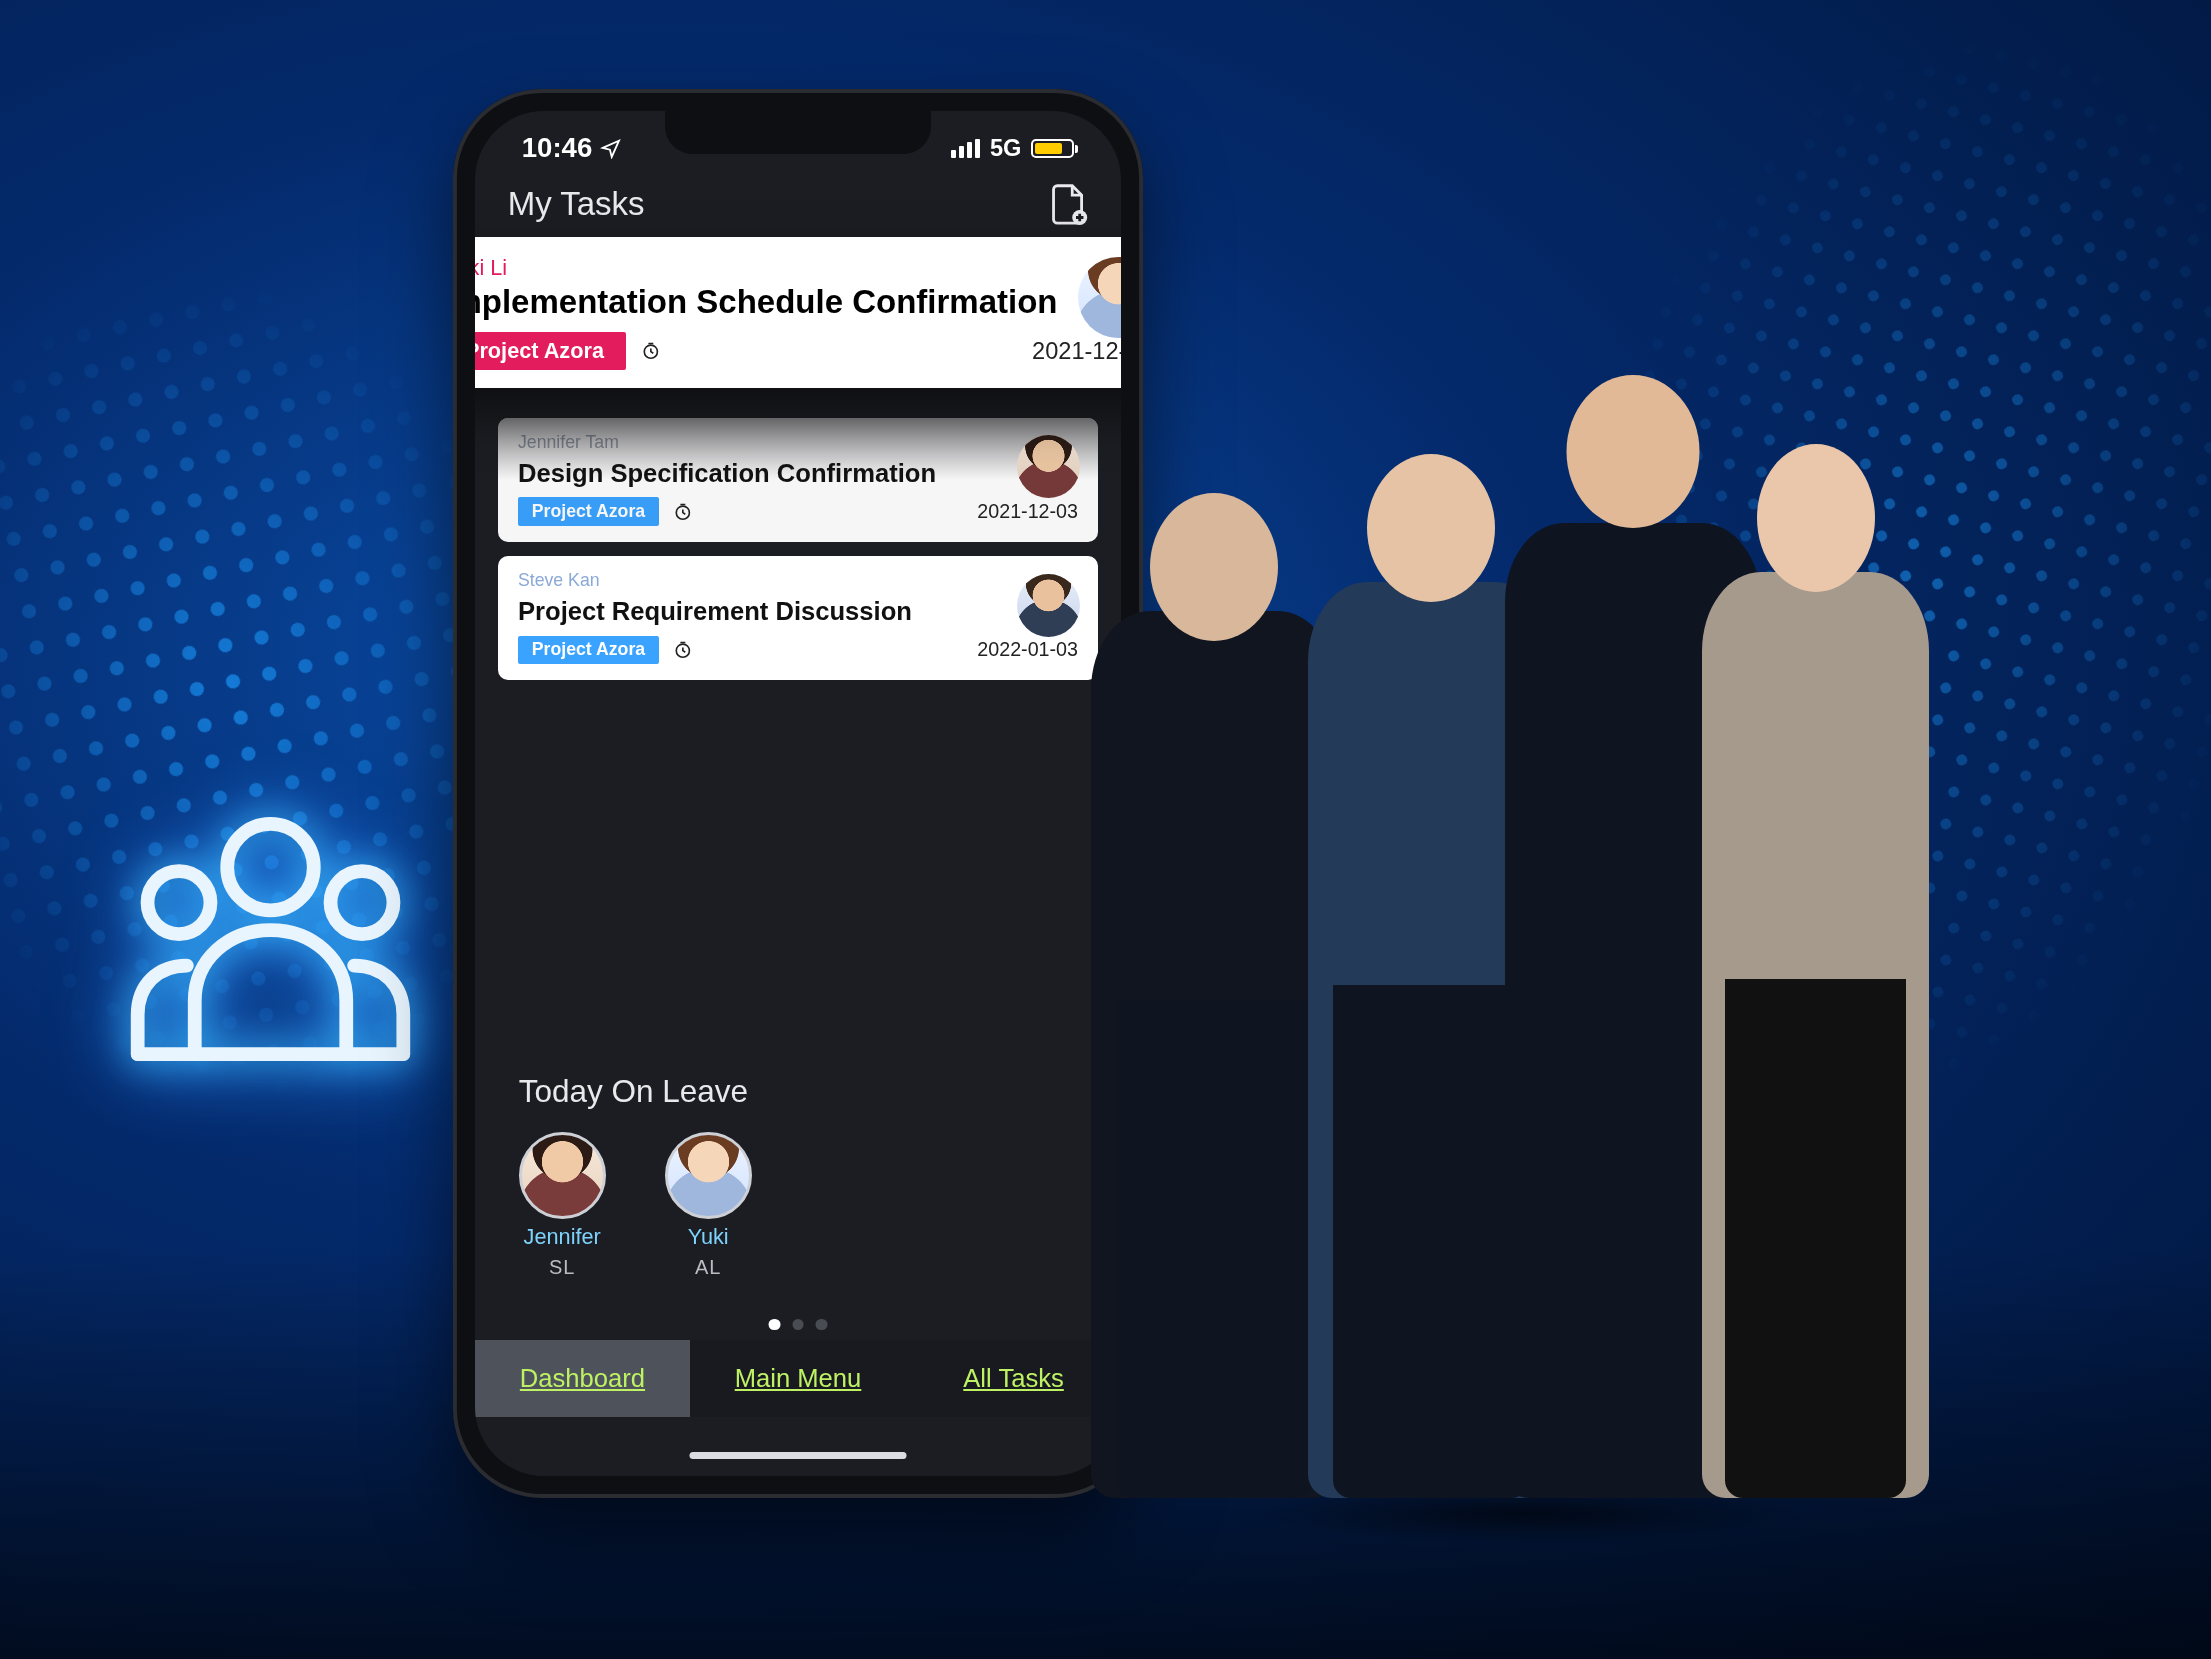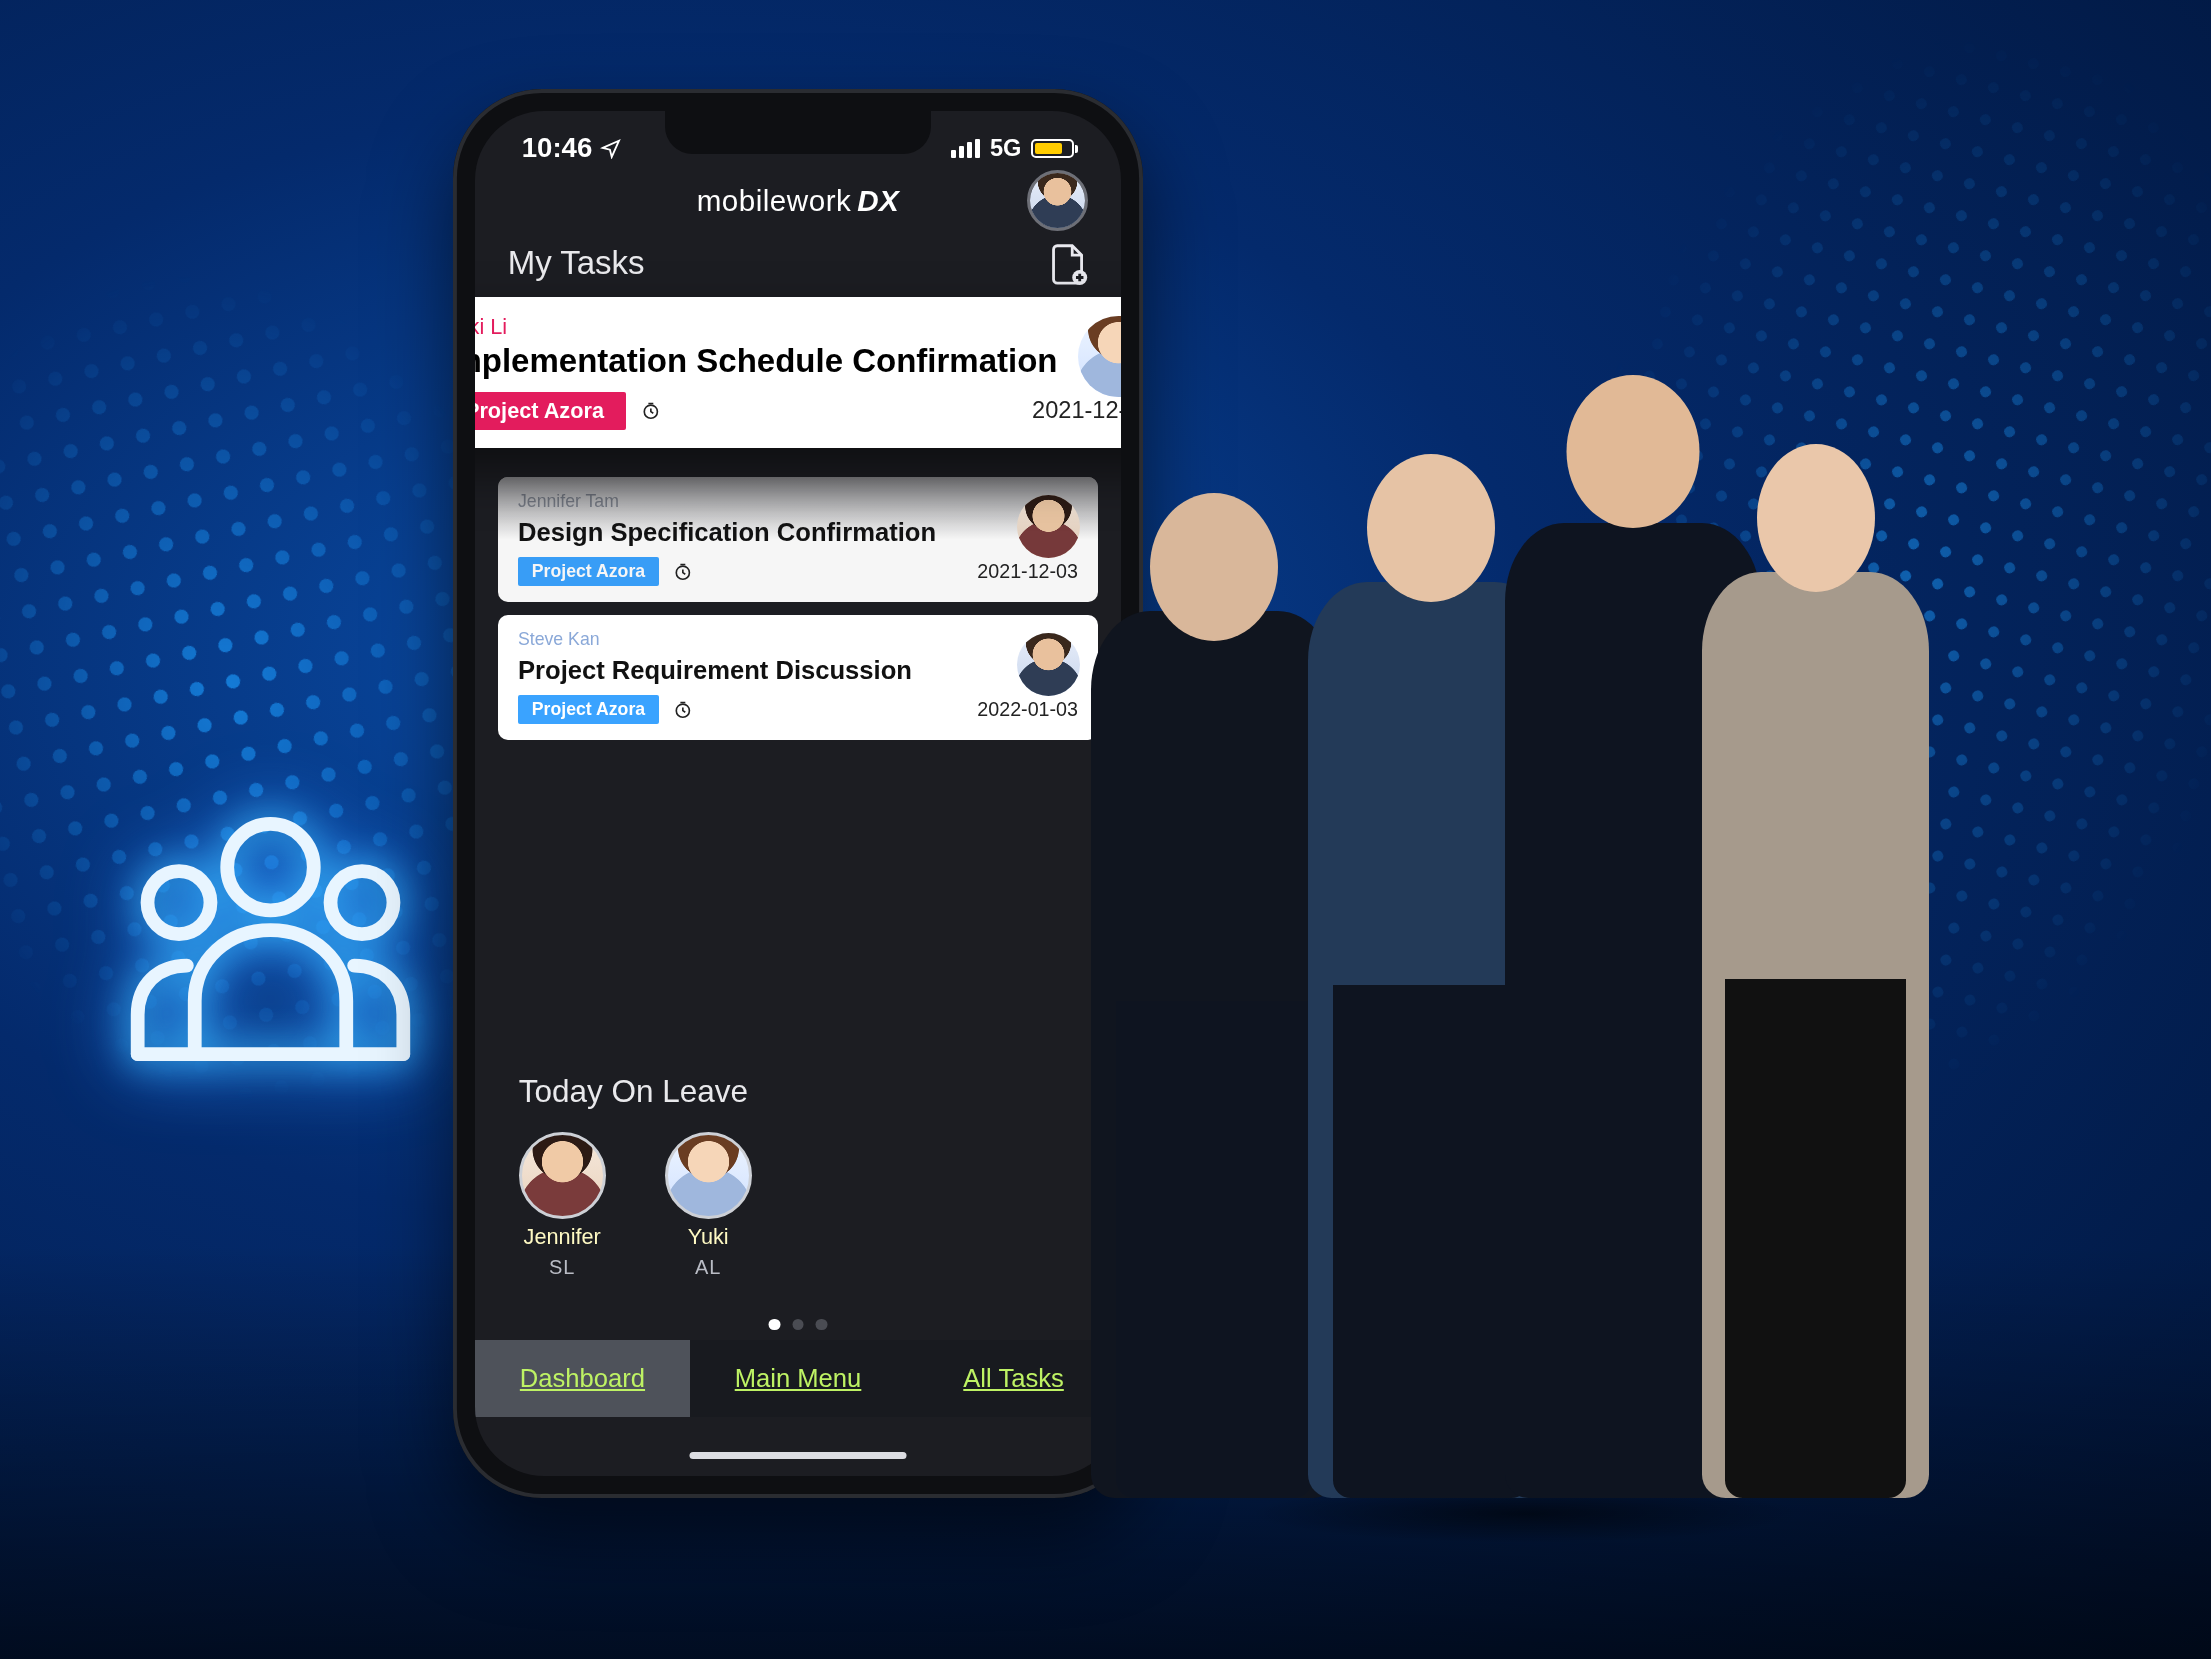--- a/index.html
+++ b/index.html
@@ -139,21 +139,21 @@
 .card-hero .avatar { position: absolute; right: 21.7px; top: 19.7px; width: 81px; height: 81px; border-radius: 50%; overflow: hidden; }
 .card-hero .row2 { display: flex; align-items: center; gap: 15.8px; }
 
 .spacer-after-hero { height: 167px; }
 
 .leave-section { position: absolute; left: 0; right: 0; bottom: 197px; padding: 0 44px; }
 .leave-title { color: #e9e9ec; font-size: 31.5px; font-weight: 400; margin-bottom: 21.7px; }
 .leave-row { display: flex; gap: 59px; }
 .leave-item { display: flex; flex-direction: column; align-items: center; gap: 5.9px; }
 .leave-item .face { width: 87px; height: 87px; border-radius: 50%; border: 3px solid #cdd0d6; overflow: hidden; }
-.leave-name { color: #fef9c3; font-size: 21.7px; }
+.leave-name { color: #7dd3fc; font-size: 21.7px; }
 .leave-type { color: #b9bcc5; font-size: 20px; letter-spacing: 1px; }
 
 .dots-ind { position: absolute; bottom: 146px; left: 50%; transform: translateX(-50%); display: flex; gap: 11.8px; }
 .dots-ind span { width: 11.8px; height: 11.8px; border-radius: 50%; background: #4a4c53; }
 .dots-ind span.active { background: #fff; }
 
 .tab-bar {
   position: absolute; left: 0; right: 0; bottom: 59px; height: 77px;
   display: flex; align-items: stretch; background: #181a1f;
 }
@@ -257,28 +257,20 @@
             <span></span>
             <span></span>
         </span>
         <span>5G</span>
         <span class="battery">
             <span class="battery-fill"></span>
           </span>
       </div>
     </div>
 
-    <div class="app-header">
-      <div class="app-title">
-        <span class="light">mobilework</span><span class="dx">DX</span>
-      </div>
-      <div class="avatar-btn">
-        <span class="face male"></span>
-      </div>
-    </div>
 
     <div class="section-row">
       <div class="section-title">My Tasks</div>
       <div class="add-doc">
         <svg viewBox="0 0 40 46" fill="none" stroke="#e9e9ef" stroke-width="3">
           <path d="M8 4h16l10 10v26a4 4 0 0 1-4 4H8a4 4 0 0 1-4-4V8a4 4 0 0 1 4-4z"></path>
           <path d="M24 4v10h10"></path>
           <circle cx="32" cy="38" r="8" fill="#e9e9ef" stroke="none"></circle>
           <path d="M32 34v8M28 38h8" stroke="#1c1d22" stroke-width="3"></path>
         </svg>

